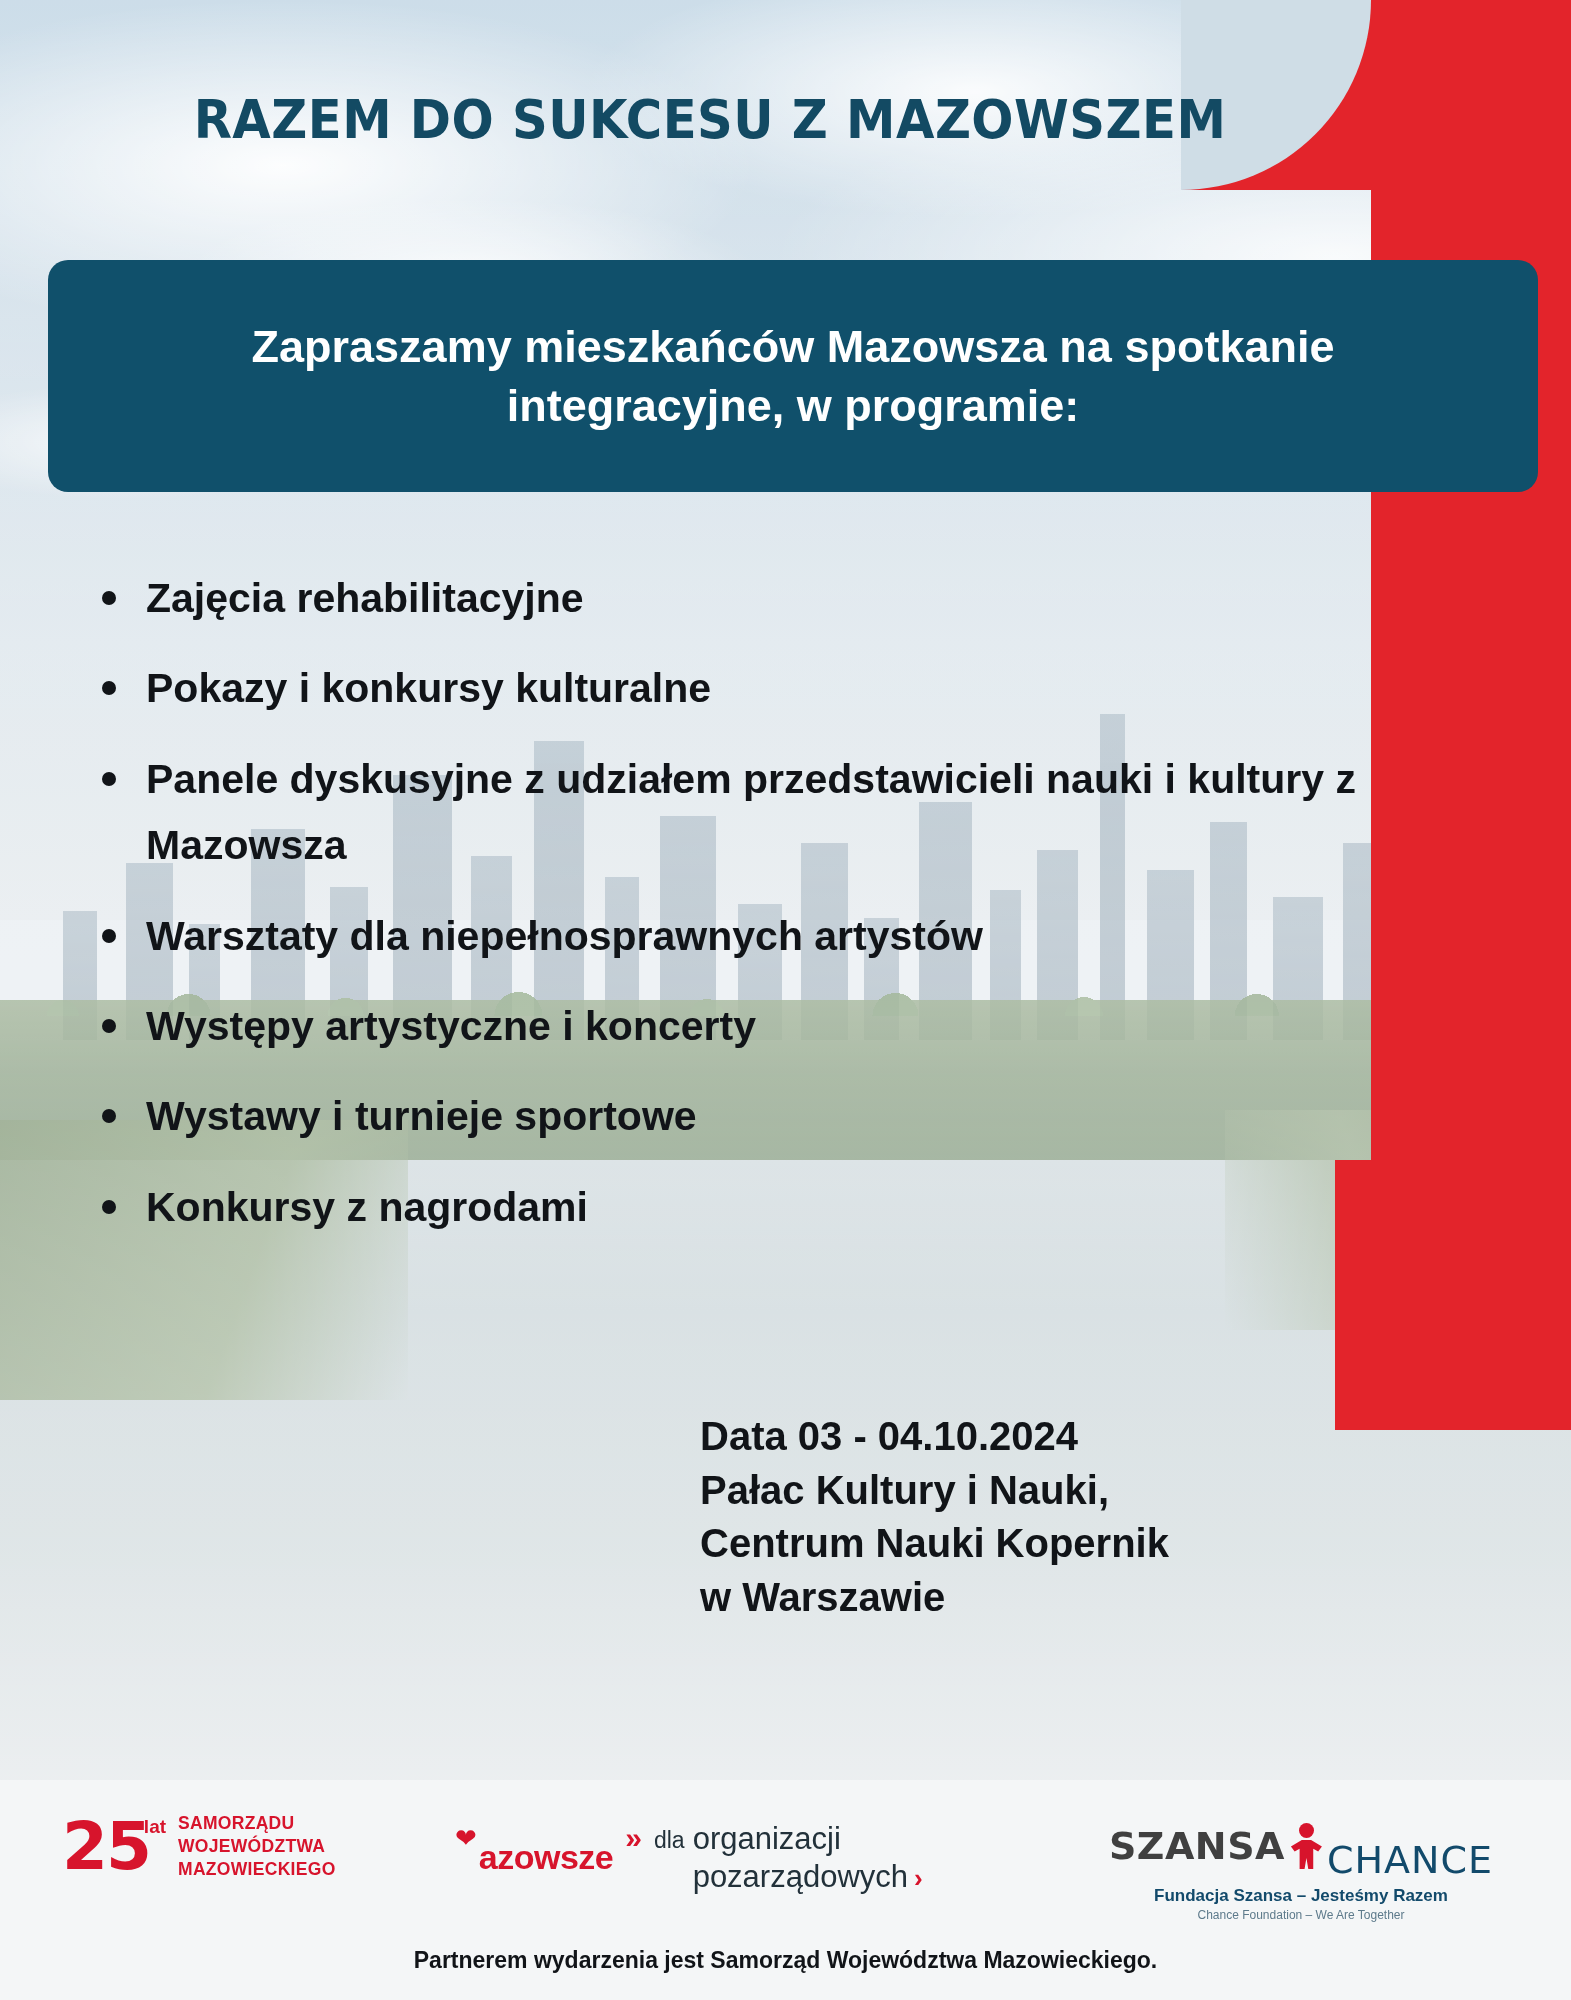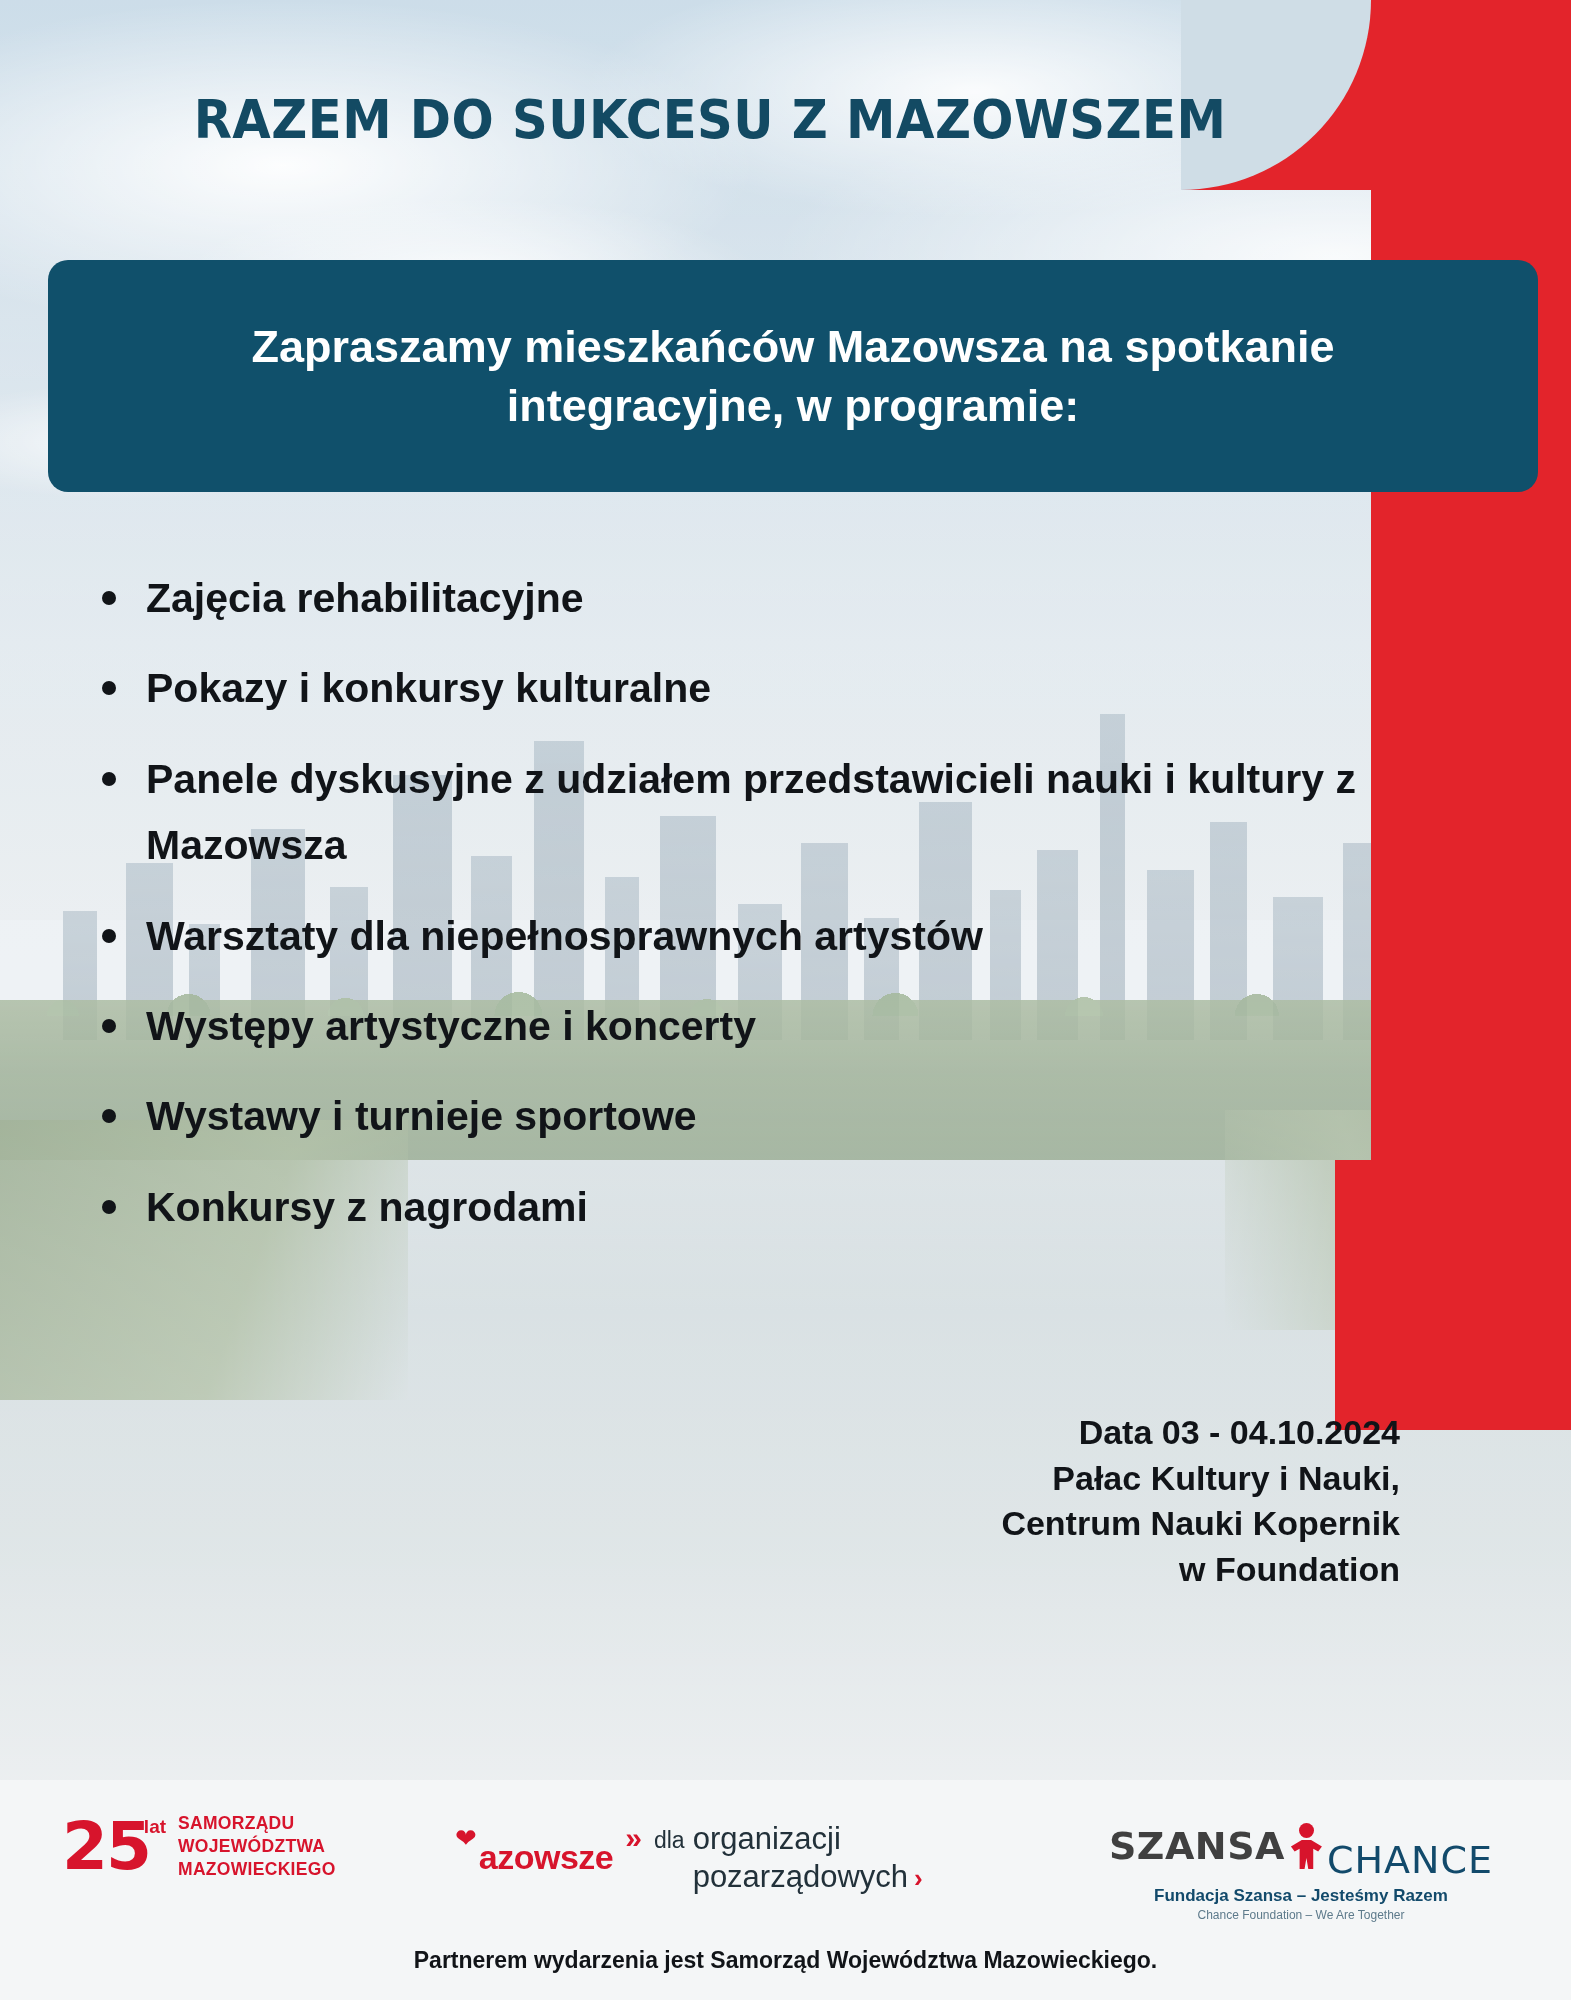--- a/index.html
+++ b/index.html
@@ -220,22 +220,22 @@
     height: 14px;
     border-radius: 50%;
     background: #111418;
   }
 
   .event-details {
     position: absolute;
     top: 1410px;
     left: 700px;
     width: 700px;
-    text-align: right;
-    font-size: 34px;
+    text-align: left;
+    font-size: 40px;
     line-height: 1.34;
     font-weight: 700;
     color: #111418;
   }
 
   
   .footer {
     position: absolute;
     left: 0;
     bottom: 0;
@@ -463,21 +463,21 @@
       <li>Warsztaty dla niepełnosprawnych artystów</li>
       <li>Występy artystyczne i koncerty</li>
       <li>Wystawy i turnieje sportowe</li>
       <li>Konkursy z nagrodami</li>
     </ul>
 
     <div class="event-details">
       <div>Data 03 - 04.10.2024</div>
       <div>Pałac Kultury i Nauki,</div>
       <div>Centrum Nauki Kopernik</div>
-      <div>w Foundation</div>
+      <div>w Warszawie</div>
     </div>
 
     <div class="footer">
       <div class="footer-logos">
 
         <div class="logo-25">
           <div class="num">25</div>
           <div class="lat">lat</div>
           <div class="words">
             <div>SAMORZĄDU</div>

